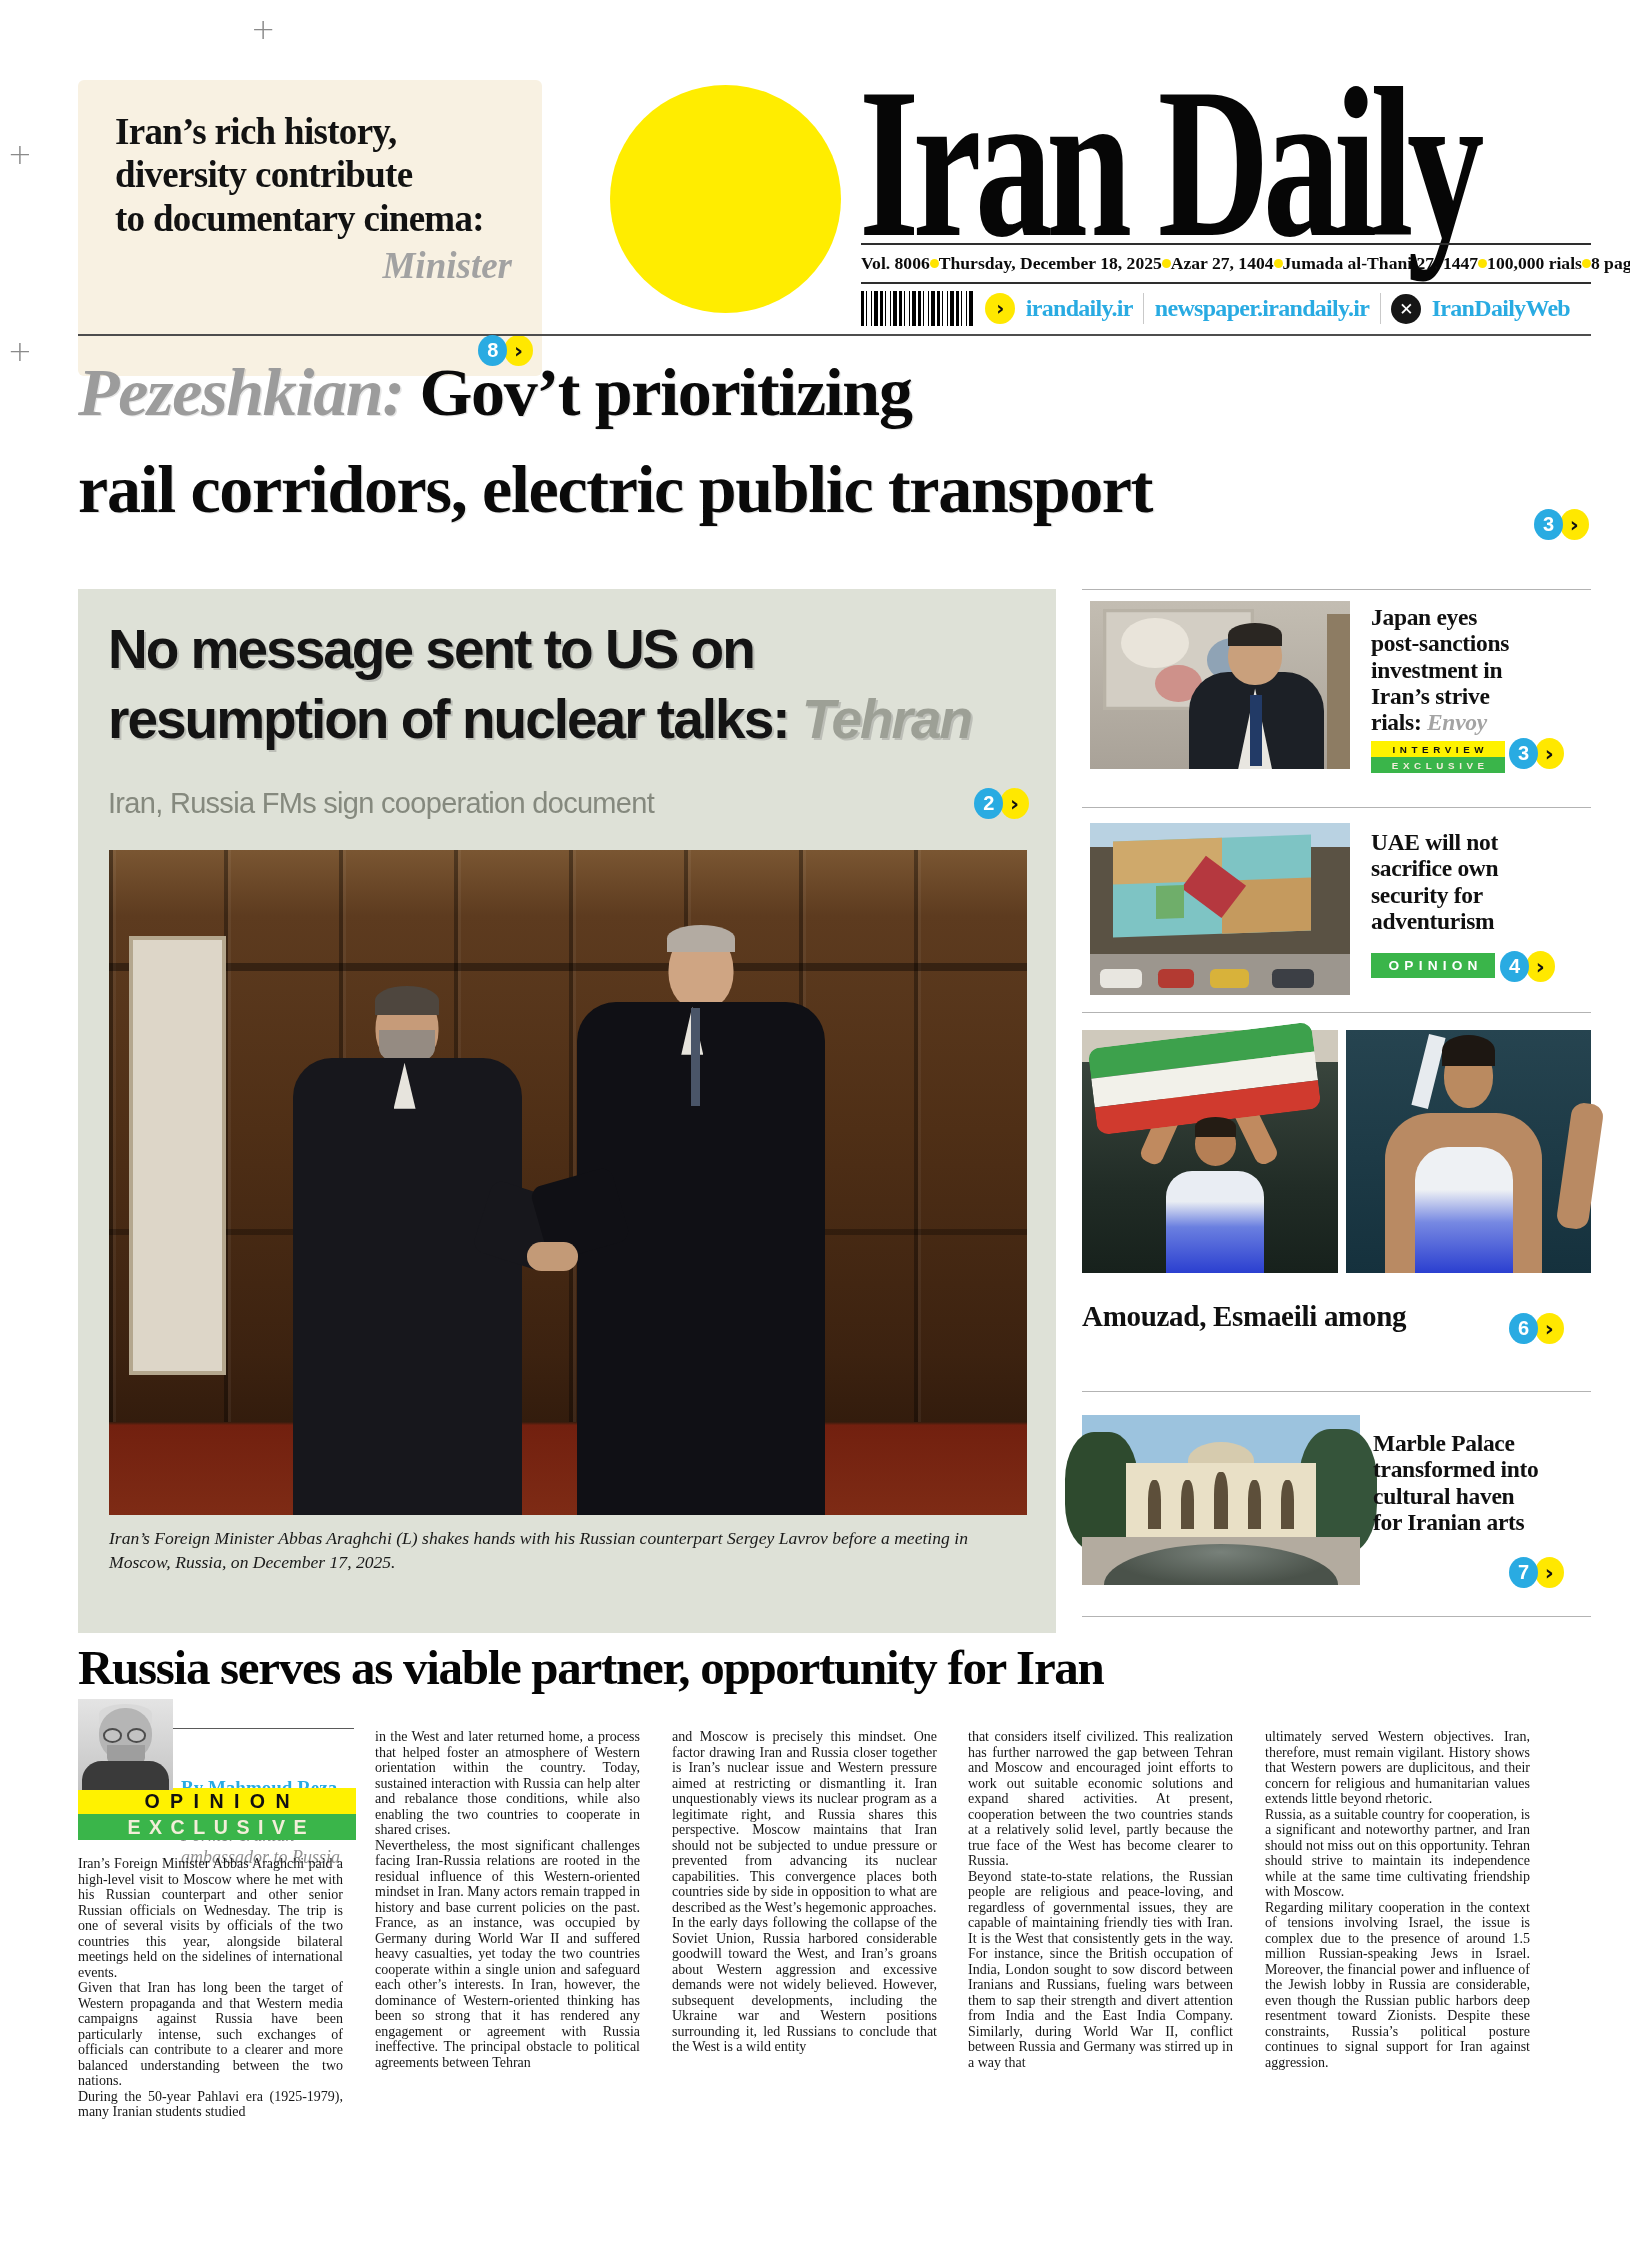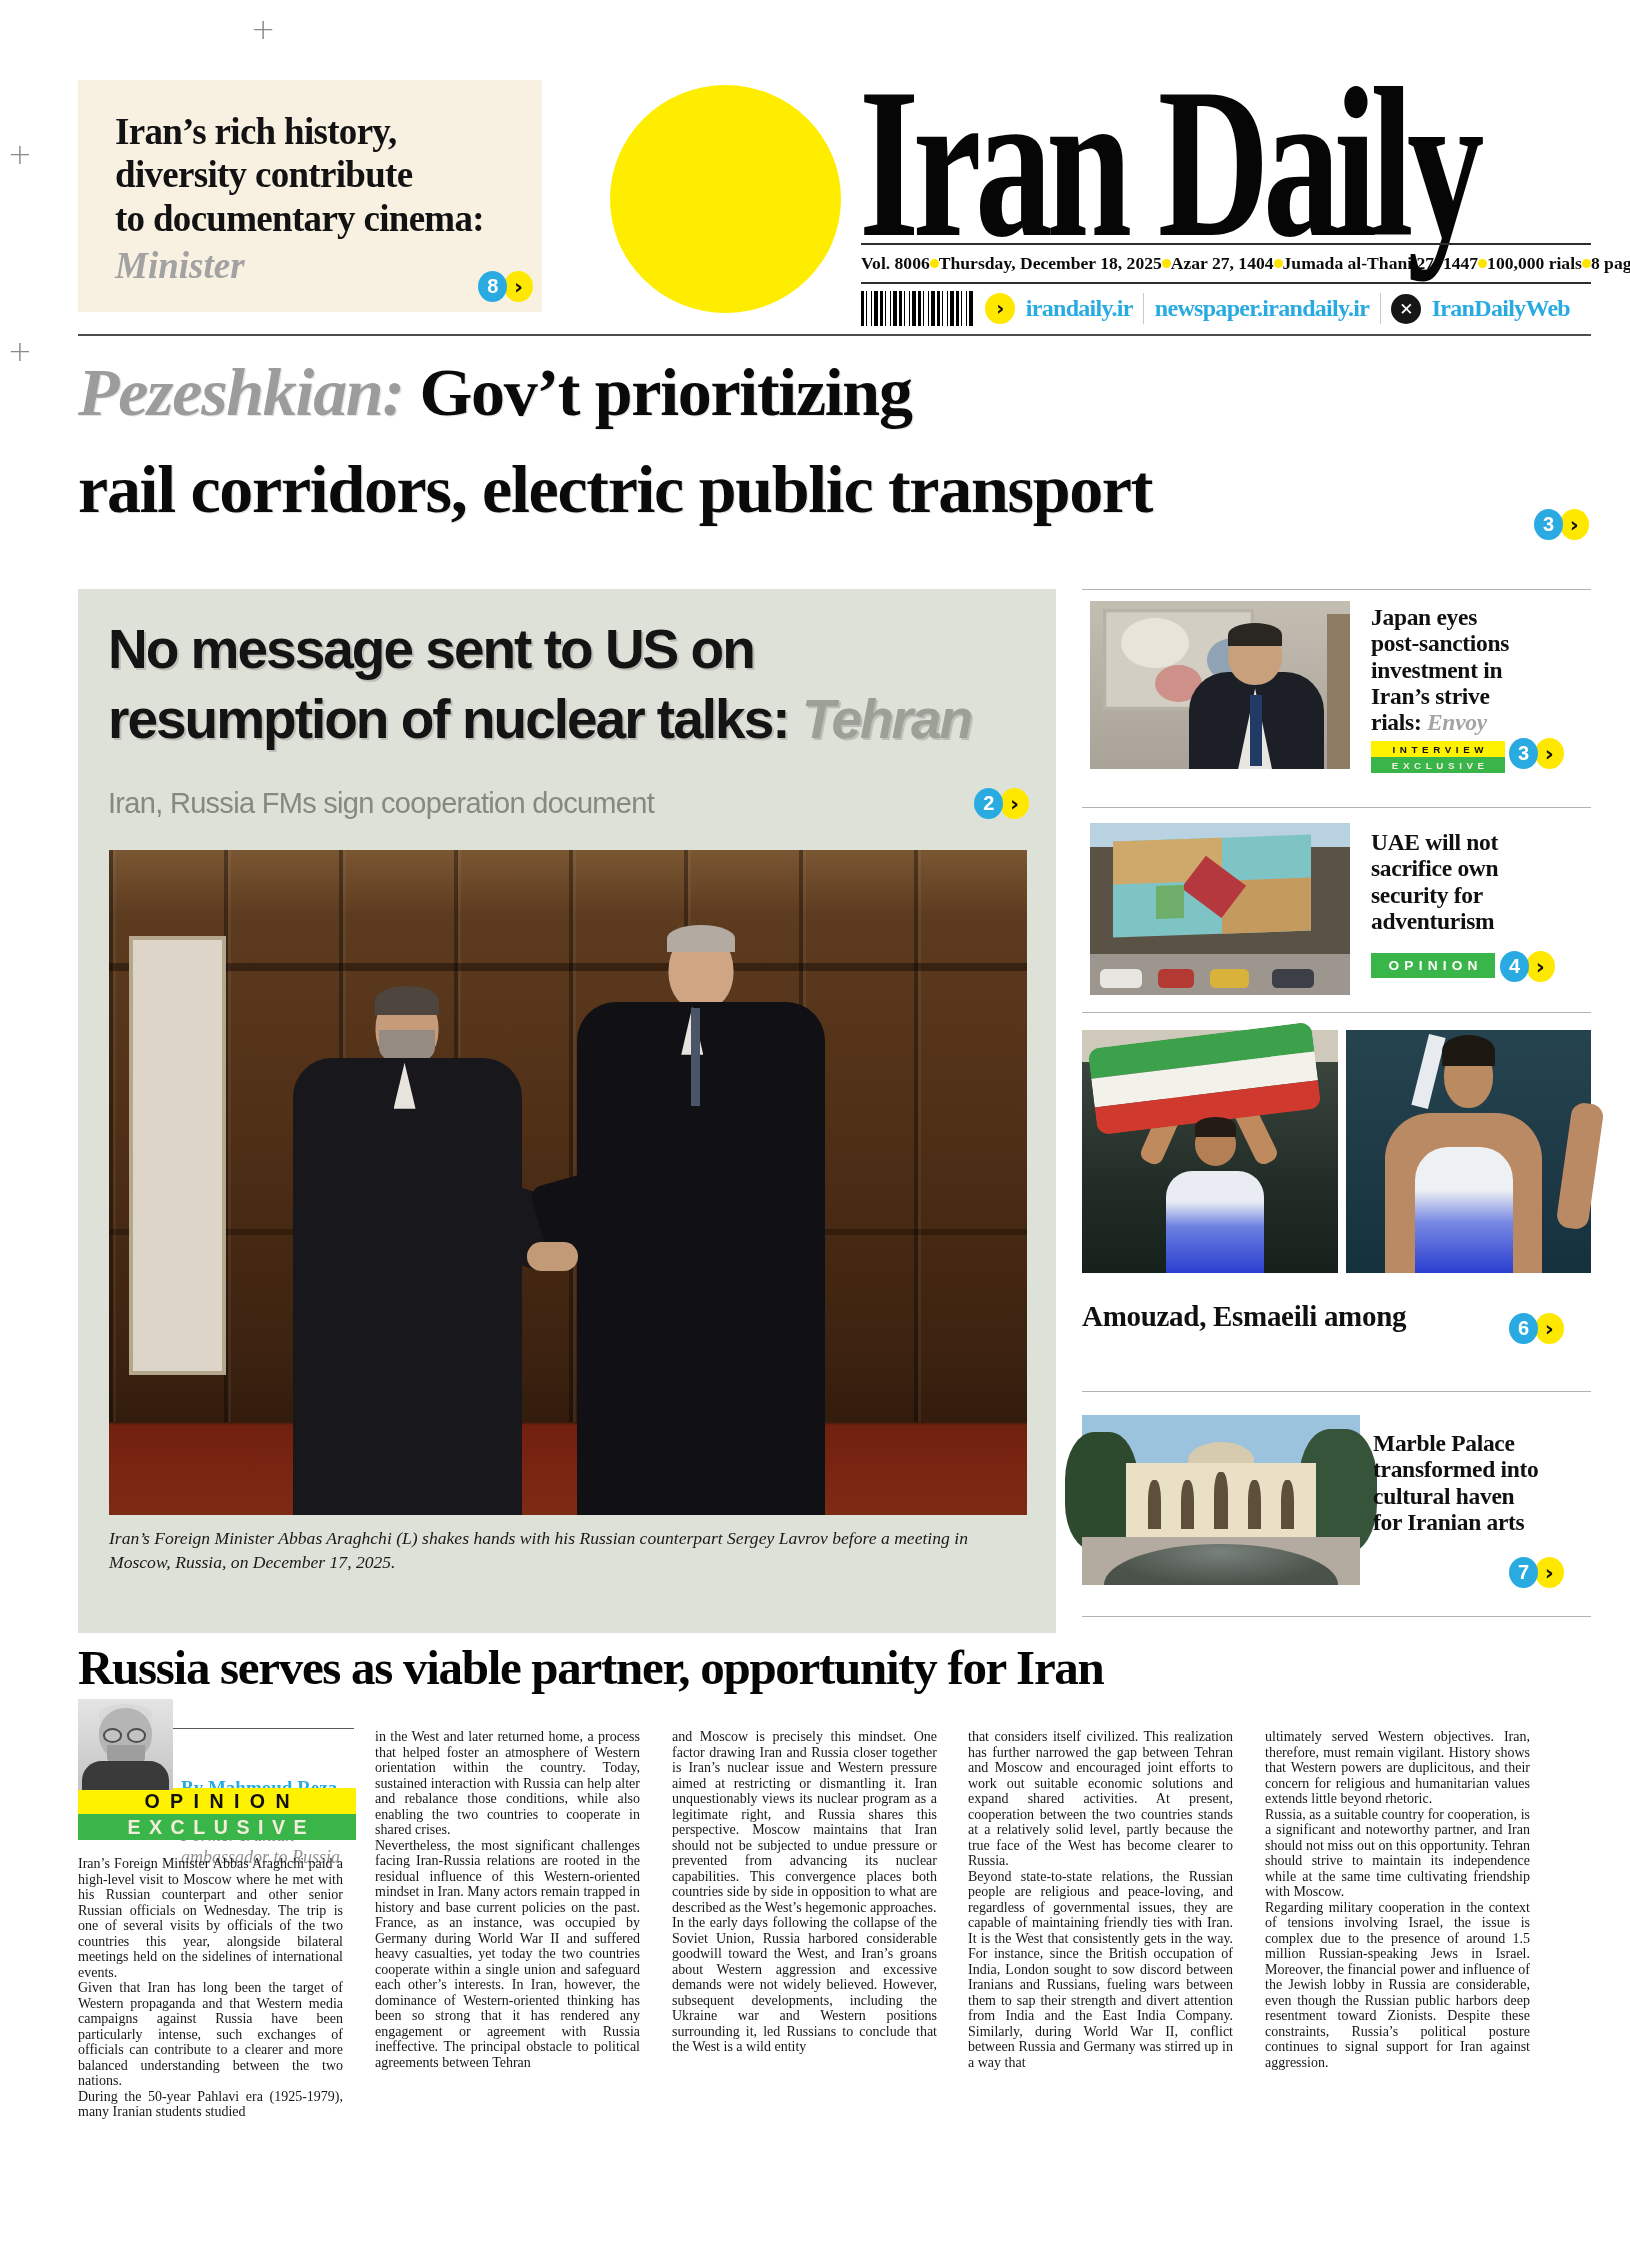--- a/index.html
+++ b/index.html
@@ -3,23 +3,23 @@
 <meta charset="utf-8">
 <style>
   * { margin:0; padding:0; box-sizing:border-box; }
   html,body { background:#ffffff; }
   body { width:1630px; height:2261px; position:relative; font-family:"Liberation Serif", serif; color:#111; overflow:hidden; }
 
   
   .cropmark { position:absolute; color:#8a8a8a; font:300 29px "DejaVu Sans", sans-serif; }
 
   
-  .top-box { left:78px; top:80px; width:464px; height:232px; background:#f8f1e2; position:absolute; padding:30px 30px 0 37px; }
+  .top-box { left:78px; top:80px; width:464px; height:296px; background:#f8f1e2; position:absolute; padding:30px 30px 0 37px;border-radius:6px; }
   .top-box .l { font:bold 37px/1.17 "Liberation Serif", serif; color:#121212; letter-spacing:-0.7px; }
-  .top-box .attr { font:bold italic 37px/1.1 "Liberation Serif", serif; color:#a2a2a2; margin-top:6.5px; }
+  .top-box .attr { font:bold italic 37px/1.1 "Liberation Serif", serif; color:#a2a2a2; margin-top:6.5px;text-align:right; }
 
   
   .badge-pair { position:absolute; display:flex; align-items:center; }
   .b-num { width:29px; height:31px; border-radius:50%; background:#29abe2; color:#fff;
            font:bold 20px "Liberation Sans", sans-serif; display:flex; align-items:center; justify-content:center; z-index:1; }
   .b-go  { width:29px; height:31px; border-radius:50%; background:#ffe800; color:#111; margin-left:-3.3px;
            font:bold 22px "DejaVu Sans", sans-serif; display:flex; align-items:center; justify-content:center; }
 
   
   .logo-circle { left:610px; top:85px; width:231px; height:228px; border-radius:50%; background:#ffed00; position:absolute; }

